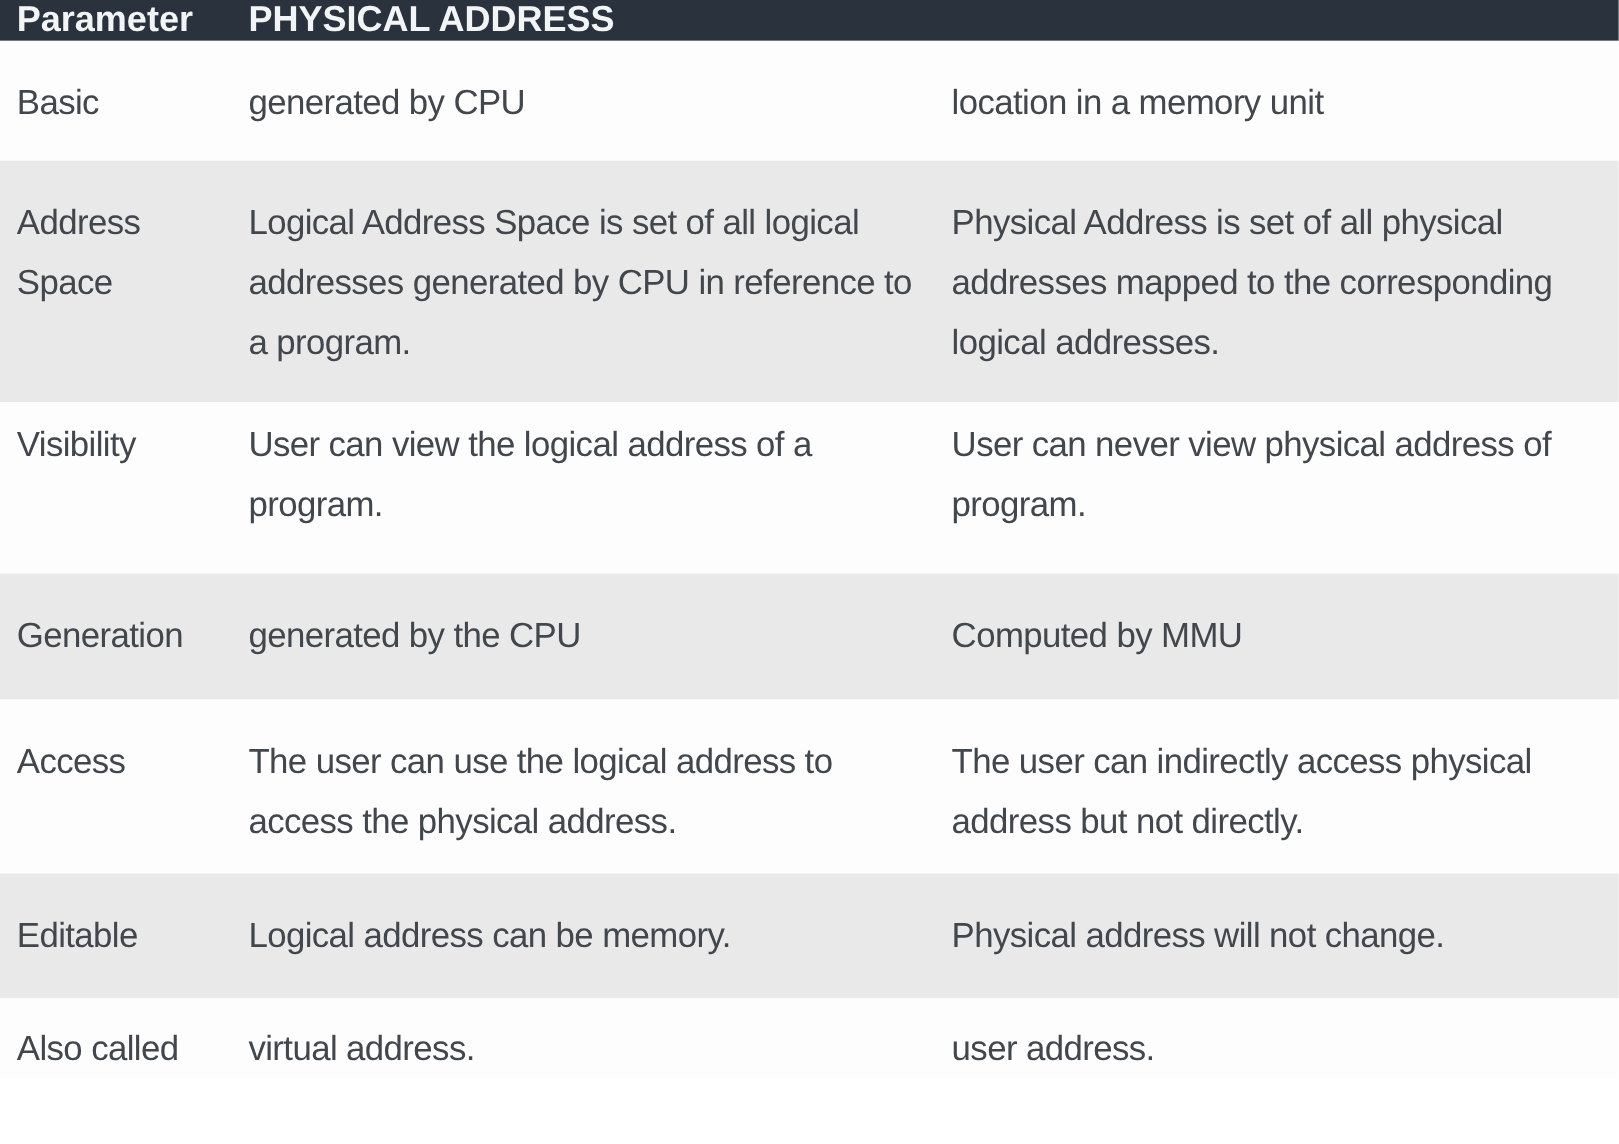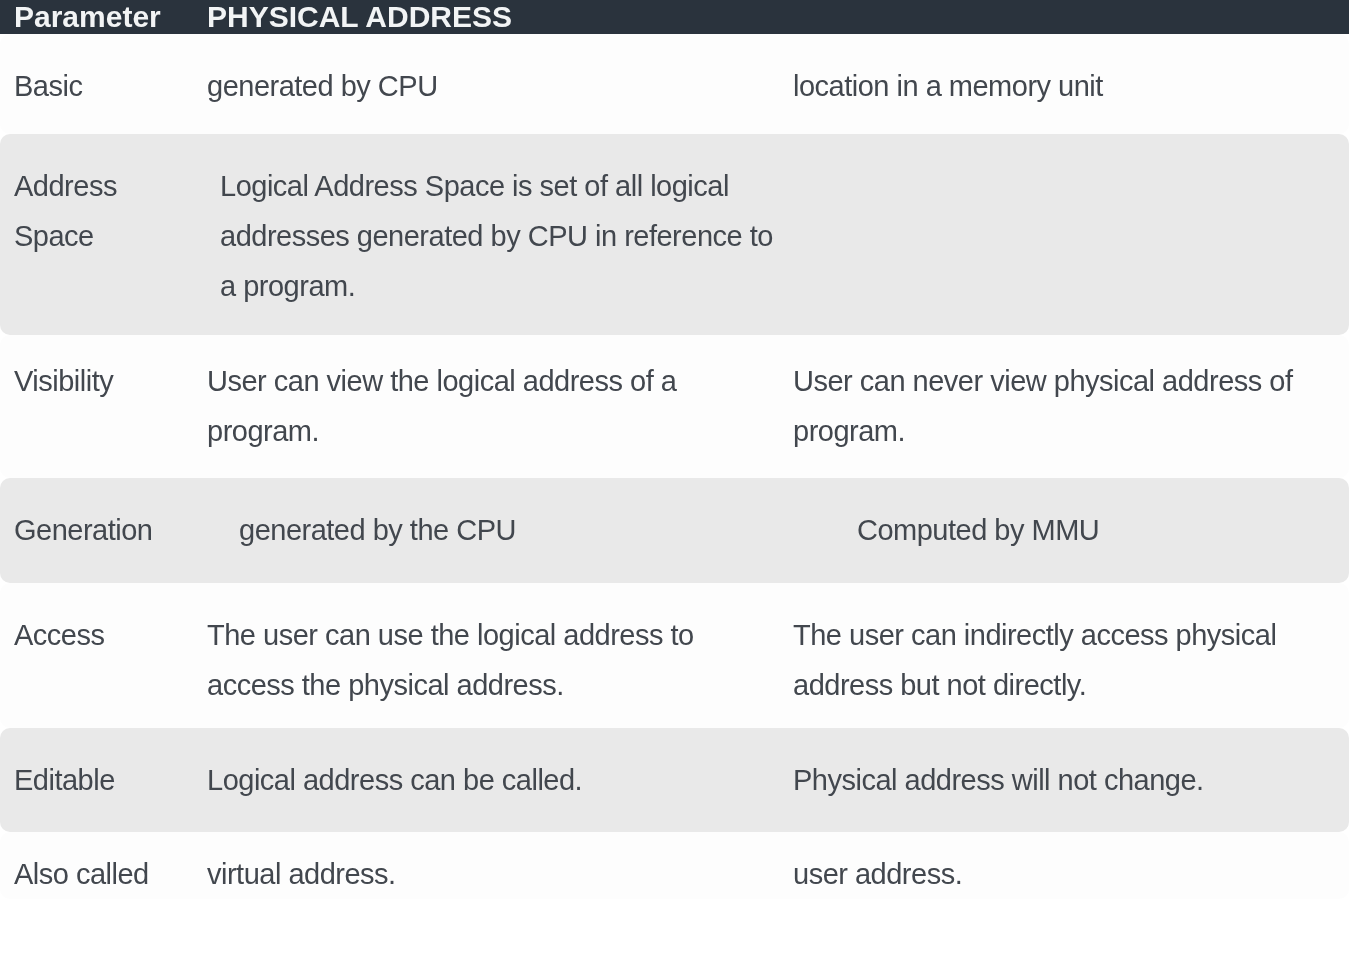--- a/index.html
+++ b/index.html
@@ -38,29 +38,28 @@
   }
   .header-cell { padding-left: 14px; white-space: nowrap; }
   .header-cell.c2, .header-cell.c3 { padding-left: 0; }
   .body-row {
     font-size: 29px;
     letter-spacing: -0.5px;
     line-height: 50px;
     color: var(--body-text);
     background: var(--row-bg);
     padding-top: 27px;
-    border-radius: 10px;
   }
   .body-row.alt { background: var(--row-alt-bg); }
   .cell { padding-right: 30px; }
   .cell.c1 { padding-left: 14px; padding-right: 54px; }
   .r1 { min-height: 100px; }
-  .r2 { min-height: 201px; gap: 13px; }
-  .r3 { min-height: 143px; padding-top: 21px; }
-  .r4 { min-height: 105px; gap: 32px; }
+  .r2 { min-height: 201px; }
+  .r3 { min-height: 143px; padding-top: 11px; }
+  .r4 { min-height: 105px; }
   .r5 { min-height: 145px; }
   .r6 { min-height: 104px; }
   .r7 { min-height: 67px; padding-top: 17px; }
 </style>
 </head>
 <body>
 
 <div class="table">
 
   <div class="grid-row header-row">
@@ -70,20 +69,21 @@
 
   <div class="grid-row body-row r1">
     <div class="cell c1">Basic</div>
     <div class="cell c2">generated by CPU</div>
     <div class="cell c3">location in a memory unit</div>
   </div>
 
   <div class="grid-row body-row alt r2">
     <div class="cell c1">Address Space</div>
     <div class="cell c2">Logical Address Space is set of all logical addresses generated by CPU in reference to a program.</div>
+    <div class="cell c3">Physical Address is set of all physical addresses mapped to the corresponding logical addresses.</div>
   </div>
 
   <div class="grid-row body-row r3">
     <div class="cell c1">Visibility</div>
     <div class="cell c2">User can view the logical address of a program.</div>
     <div class="cell c3">User can never view physical address of program.</div>
   </div>
 
   <div class="grid-row body-row alt r4">
     <div class="cell c1">Generation</div>
@@ -92,21 +92,21 @@
   </div>
 
   <div class="grid-row body-row r5">
     <div class="cell c1">Access</div>
     <div class="cell c2">The user can use the logical address to access the physical address.</div>
     <div class="cell c3">The user can indirectly access physical address but not directly.</div>
   </div>
 
   <div class="grid-row body-row alt r6">
     <div class="cell c1">Editable</div>
-    <div class="cell c2">Logical address can be called.</div>
+    <div class="cell c2">Logical address can be memory.</div>
     <div class="cell c3">Physical address will not change.</div>
   </div>
 
   <div class="grid-row body-row r7">
     <div class="cell c1">Also called</div>
     <div class="cell c2">virtual address.</div>
     <div class="cell c3">user address.</div>
   </div>
 
 </div>

